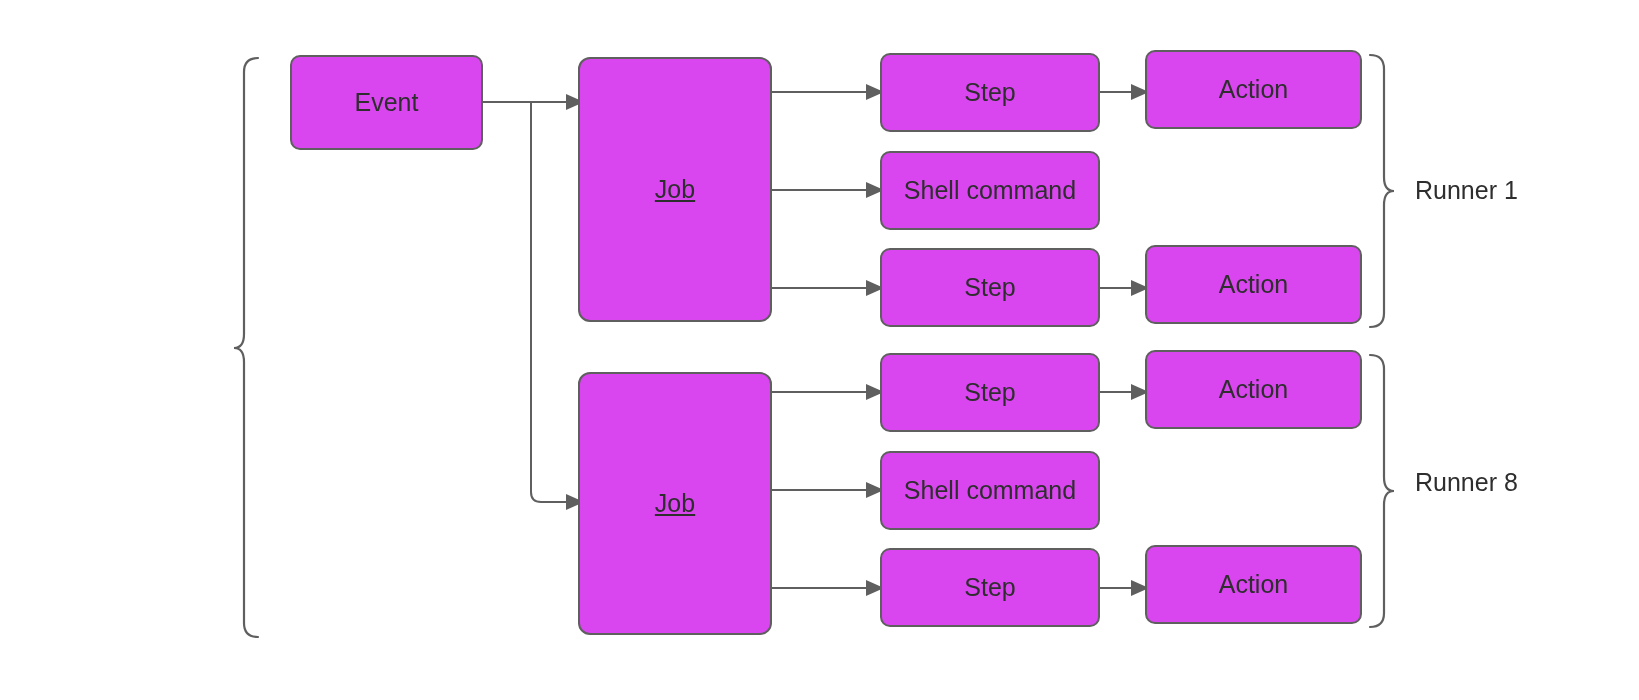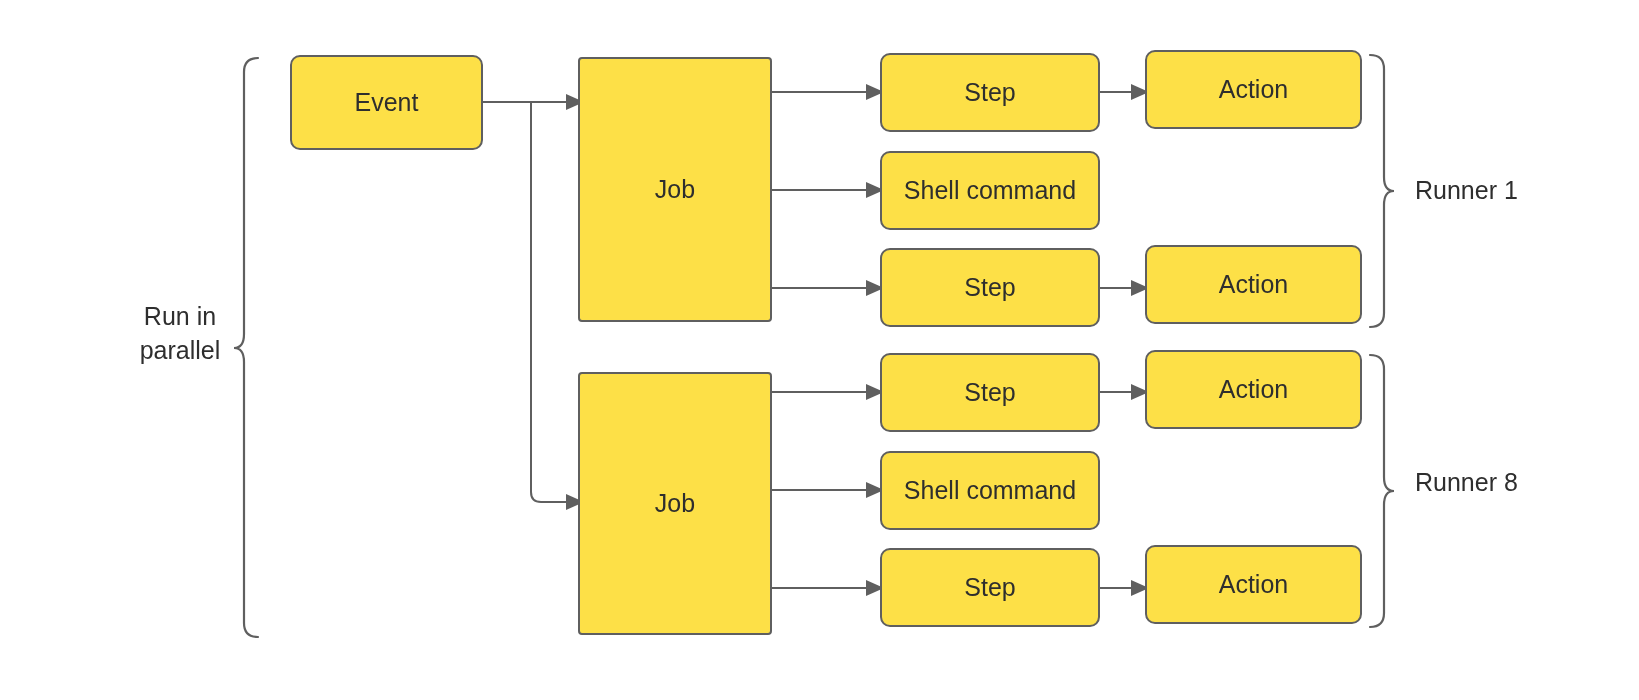--- a/index.html
+++ b/index.html
@@ -14,34 +14,35 @@
   #canvas {
     position: relative;
     width: 1639px;
     height: 700px;
     background: #ffffff;
     overflow: hidden;
   }
   .node {
     position: absolute;
     box-sizing: border-box;
-    background: #fde047;
+    background: #d946ef;
     border: 2px solid #5f5f5f;
     border-radius: 10px;
     display: flex;
     align-items: center;
     justify-content: center;
     color: #2e2e2e;
     font-size: 25px;
     line-height: 1.1;
     font-family: "Liberation Sans", sans-serif;
     white-space: nowrap;
   }
   .node.tall {
-    border-radius: 4px;
+    border-radius: 12px;
+    text-decoration: underline;
   }
   .label-text {
     position: absolute;
     color: #2e2e2e;
     font-size: 25px;
     line-height: 1.35;
     font-family: "Liberation Sans", sans-serif;
     white-space: pre;
   }
   .label-center {
@@ -139,21 +140,20 @@
 
     <path d="M 1370 355
              Q 1384 355 1384 369
              L 1384 477
              Q 1384 491 1394 491
              Q 1384 491 1384 505
              L 1384 613
              Q 1384 627 1370 627"></path>
   </svg>
 
-  <div class="label-text label-center" style="left:100px; top:300px; width:160px;"><span>Run in</span><br><span>parallel</span></div>
 
   <div class="node" style="left:290px; top:55px; width:193px; height:95px;">Event</div>
 
   <div class="node tall" style="left:578px; top:57px; width:194px; height:265px;">Job</div>
 
   <div class="node" style="left:880px; top:53px; width:220px; height:79px;">Step</div>
   <div class="node" style="left:1145px; top:50px; width:217px; height:79px;">Action</div>
 
   <div class="node" style="left:880px; top:151px; width:220px; height:79px;">Shell command</div>
 

